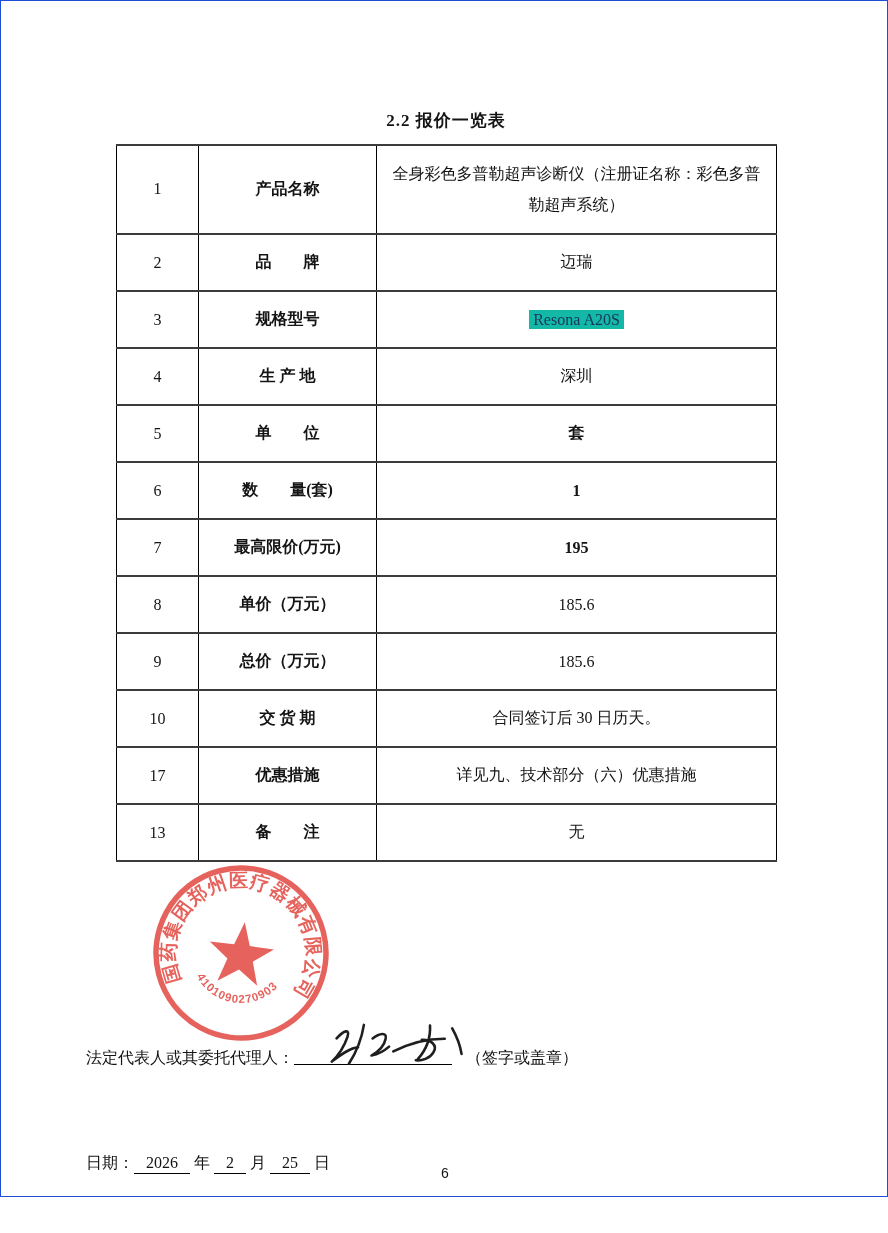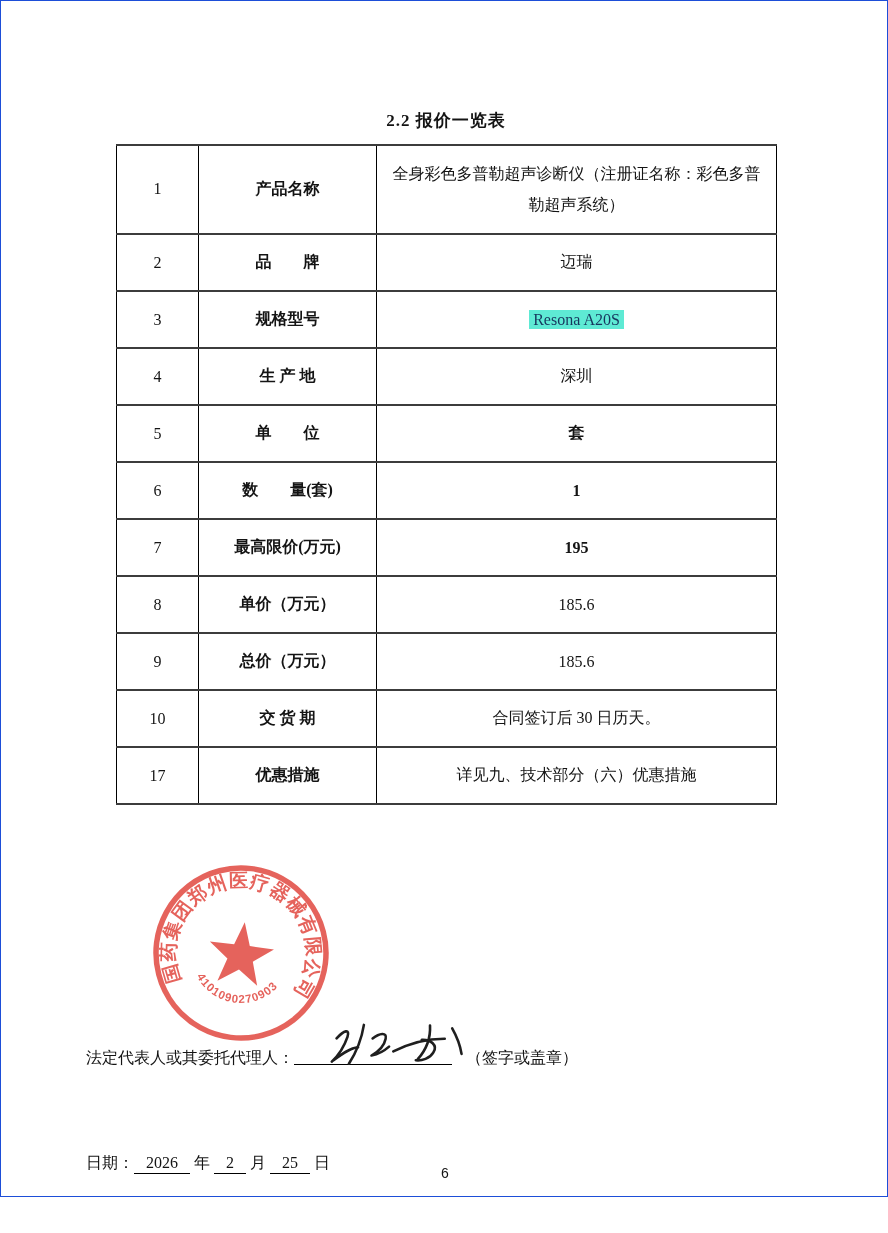--- a/index.html
+++ b/index.html
@@ -22,21 +22,21 @@
     border-left:1px solid #000; border-right:1px solid #000;
     border-top:2px solid #3c3c3c; border-bottom:2px solid #3c3c3c;
     text-align:center; vertical-align:middle;
     font-size:16px; padding:2px 8px; word-break:break-all;
   }
   tr.hdr td { height:45px; font-weight:bold; }
   tr.tall td { height:83px; line-height:1.9; }
   tr.std td { height:51px; }
   .item-cell { font-weight:bold; }
   .bold-val { font-weight:bold; }
-  .hl { background:#5eead4; color:#17365d; padding:1px 4px; }
+  .hl { background:#14b8a6; color:#17365d; padding:1px 4px; }
   .footer-line { position:absolute; left:85px; font-size:16px; white-space:nowrap; }
   .u-name { display:inline-block; border-bottom:1.6px solid #000; padding:0 18px 1px 14px; }
   .blank-line { display:inline-block; width:158px; border-bottom:1.6px solid #000; height:17px; vertical-align:-2px; }
   .u-date { display:inline-block; border-bottom:1.6px solid #000; padding:0 12px 1px 12px; }
   .suffix { margin-left:14px; }
   .page-num {
     position:absolute; left:0; top:1164px; width:888px; text-align:center;
     font-size:14px; font-family:"Liberation Sans","DejaVu Sans",sans-serif;
   }
   .overlay-svg { position:absolute; left:0; top:0; pointer-events:none; }
@@ -105,20 +105,25 @@
       <tr class="std">
         <td>10</td>
         <td class="item-cell">交 货 期</td>
         <td>合同签订后 30 日历天。</td>
       </tr>
       <tr class="std">
         <td>17</td>
         <td class="item-cell">优惠措施</td>
         <td>详见九、技术部分（六）优惠措施</td>
       </tr>
+      <tr class="std">
+        <td>13</td>
+        <td class="item-cell">备　　注</td>
+        <td>无</td>
+      </tr>
     </tbody>
   </table>
 
 
   <div class="footer-line" style="top:1046px;">
     <span>法定代表人或其委托代理人：</span><span class="blank-line"></span><span class="suffix">（签字或盖章）</span>
   </div>
 
   <div class="footer-line" style="top:1152px;">
     <span>日期：</span><span class="u-date">2026</span> <span>年</span> <span class="u-date">2</span> <span>月</span> <span class="u-date">25</span> <span>日</span>

